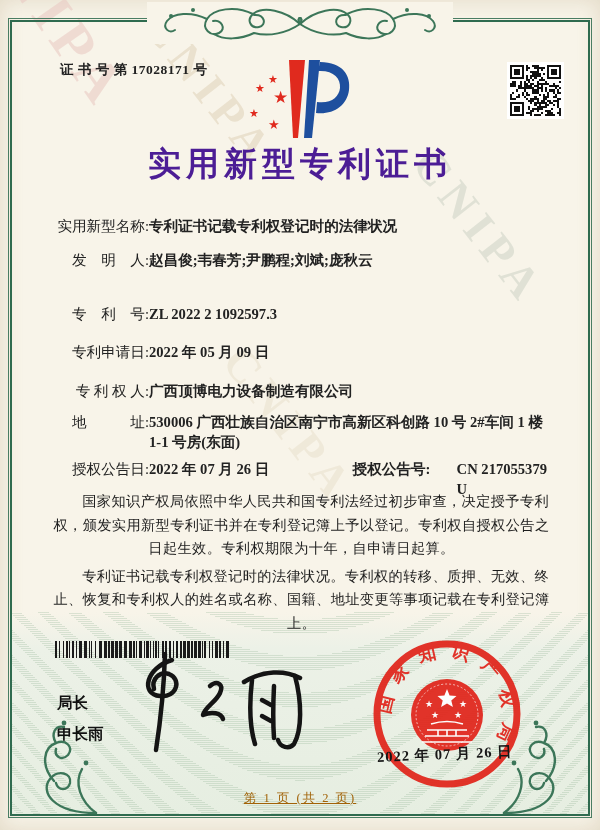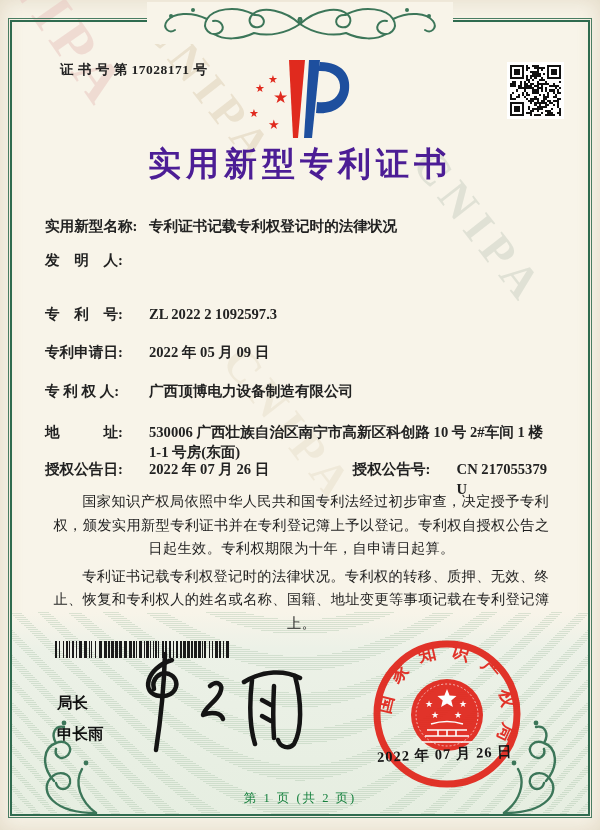--- a/index.html
+++ b/index.html
@@ -22,39 +22,39 @@
   .wm3{left:198px;top:398px;font-size:46px;color:#e6dcc7;opacity:.45;}
   .wm0{left:-58px;top:-22px;font-size:58px;color:#e9c7c1;opacity:.55;transform:rotate(55deg);}
   
   .cert-no{position:absolute;left:60px;top:61px;font-size:13.5px;font-weight:600;letter-spacing:.5px;}
   .logo{position:absolute;left:245px;top:54px;width:110px;height:90px;}
   .qr{position:absolute;left:507px;top:62px;width:57px;height:57px;background:#fff;padding:3px;box-sizing:border-box;}
   .title{position:absolute;left:0;right:0;top:142px;text-align:center;font-size:33px;font-weight:700;
          letter-spacing:5px;color:#4c1d95;}
   
   .row{position:absolute;left:45px;width:514px;display:flex;font-size:14.6px;font-weight:600;line-height:20px;}
-  .row .lab{flex:none;width:104px;font-weight:700;white-space:pre;}
+  .row .lab{flex:none;width:104px;font-weight:400;white-space:pre;text-align:right;}
   .row .val{font-weight:600;}
   .r1{top:216px}.r2{top:250px}.r3{top:304px}.r4{top:342px}.r5{top:381px}
-  .r6{top:422px}.r6 .val{width:408px;}
+  .r6{top:412px}.r6 .val{width:408px;}
   .r7{top:459px}.r7 .v1{width:208px;}.r7 .lab2{flex:none;width:104px;font-weight:700;}
   
   .body-text{position:absolute;left:45px;top:486px;width:513px;font-size:14.2px;line-height:23.5px;
              font-weight:500;letter-spacing:.4px;color:#1d1d1d;}
   .body-text p{margin:4px;text-indent:2em;text-align:center;}
   
   .barcode{position:absolute;left:55px;top:641px;width:178px;height:17px;}
   .signer{position:absolute;left:57px;top:687px;font-family:"Liberation Sans",sans-serif;
           font-weight:700;font-size:15.5px;line-height:31px;color:#111;}
   .sig{position:absolute;left:116px;top:644px;width:205px;height:118px;}
   .seal{position:absolute;left:367px;top:639px;width:160px;height:154px;opacity:.93;}
   .seal-date{position:absolute;left:377px;top:745px;font-size:14.5px;font-weight:700;color:#161616;
              letter-spacing:1px;transform:rotate(-2.5deg);white-space:nowrap;}
   .footer{position:absolute;left:0;right:0;top:790px;text-align:center;font-size:12.5px;
-          letter-spacing:2px;color:#15803d;}
+          letter-spacing:2px;color:#a16207;text-decoration:underline;}
   .top-orn{position:absolute;left:50%;top:2px;transform:translateX(-50%);}
   .corner{position:absolute;bottom:13px;}
   .corner-l{left:10px;}
   .corner-r{right:10px;transform:scaleX(-1);}
 </style>
 </head>
 <body>
 
 <div class="cert">
 
@@ -322,20 +322,21 @@
     </svg>
 
   <div class="title">实用新型专利证书</div>
 
   <div class="row r1">
     <span class="lab">实用新型名称:</span>
     <span class="val">专利证书记载专利权登记时的法律状况</span>
   </div>
   <div class="row r2">
     <span class="lab">发　明　人:</span>
+    <span class="val">赵昌俊;韦春芳;尹鹏程;刘斌;庞秋云</span>
   </div>
   <div class="row r3">
     <span class="lab">专　利　号:</span>
     <span class="val">ZL 2022 2 1092597.3</span>
   </div>
   <div class="row r4">
     <span class="lab">专利申请日:</span>
     <span class="val">2022 年 05 月 09 日</span>
   </div>
   <div class="row r5">

